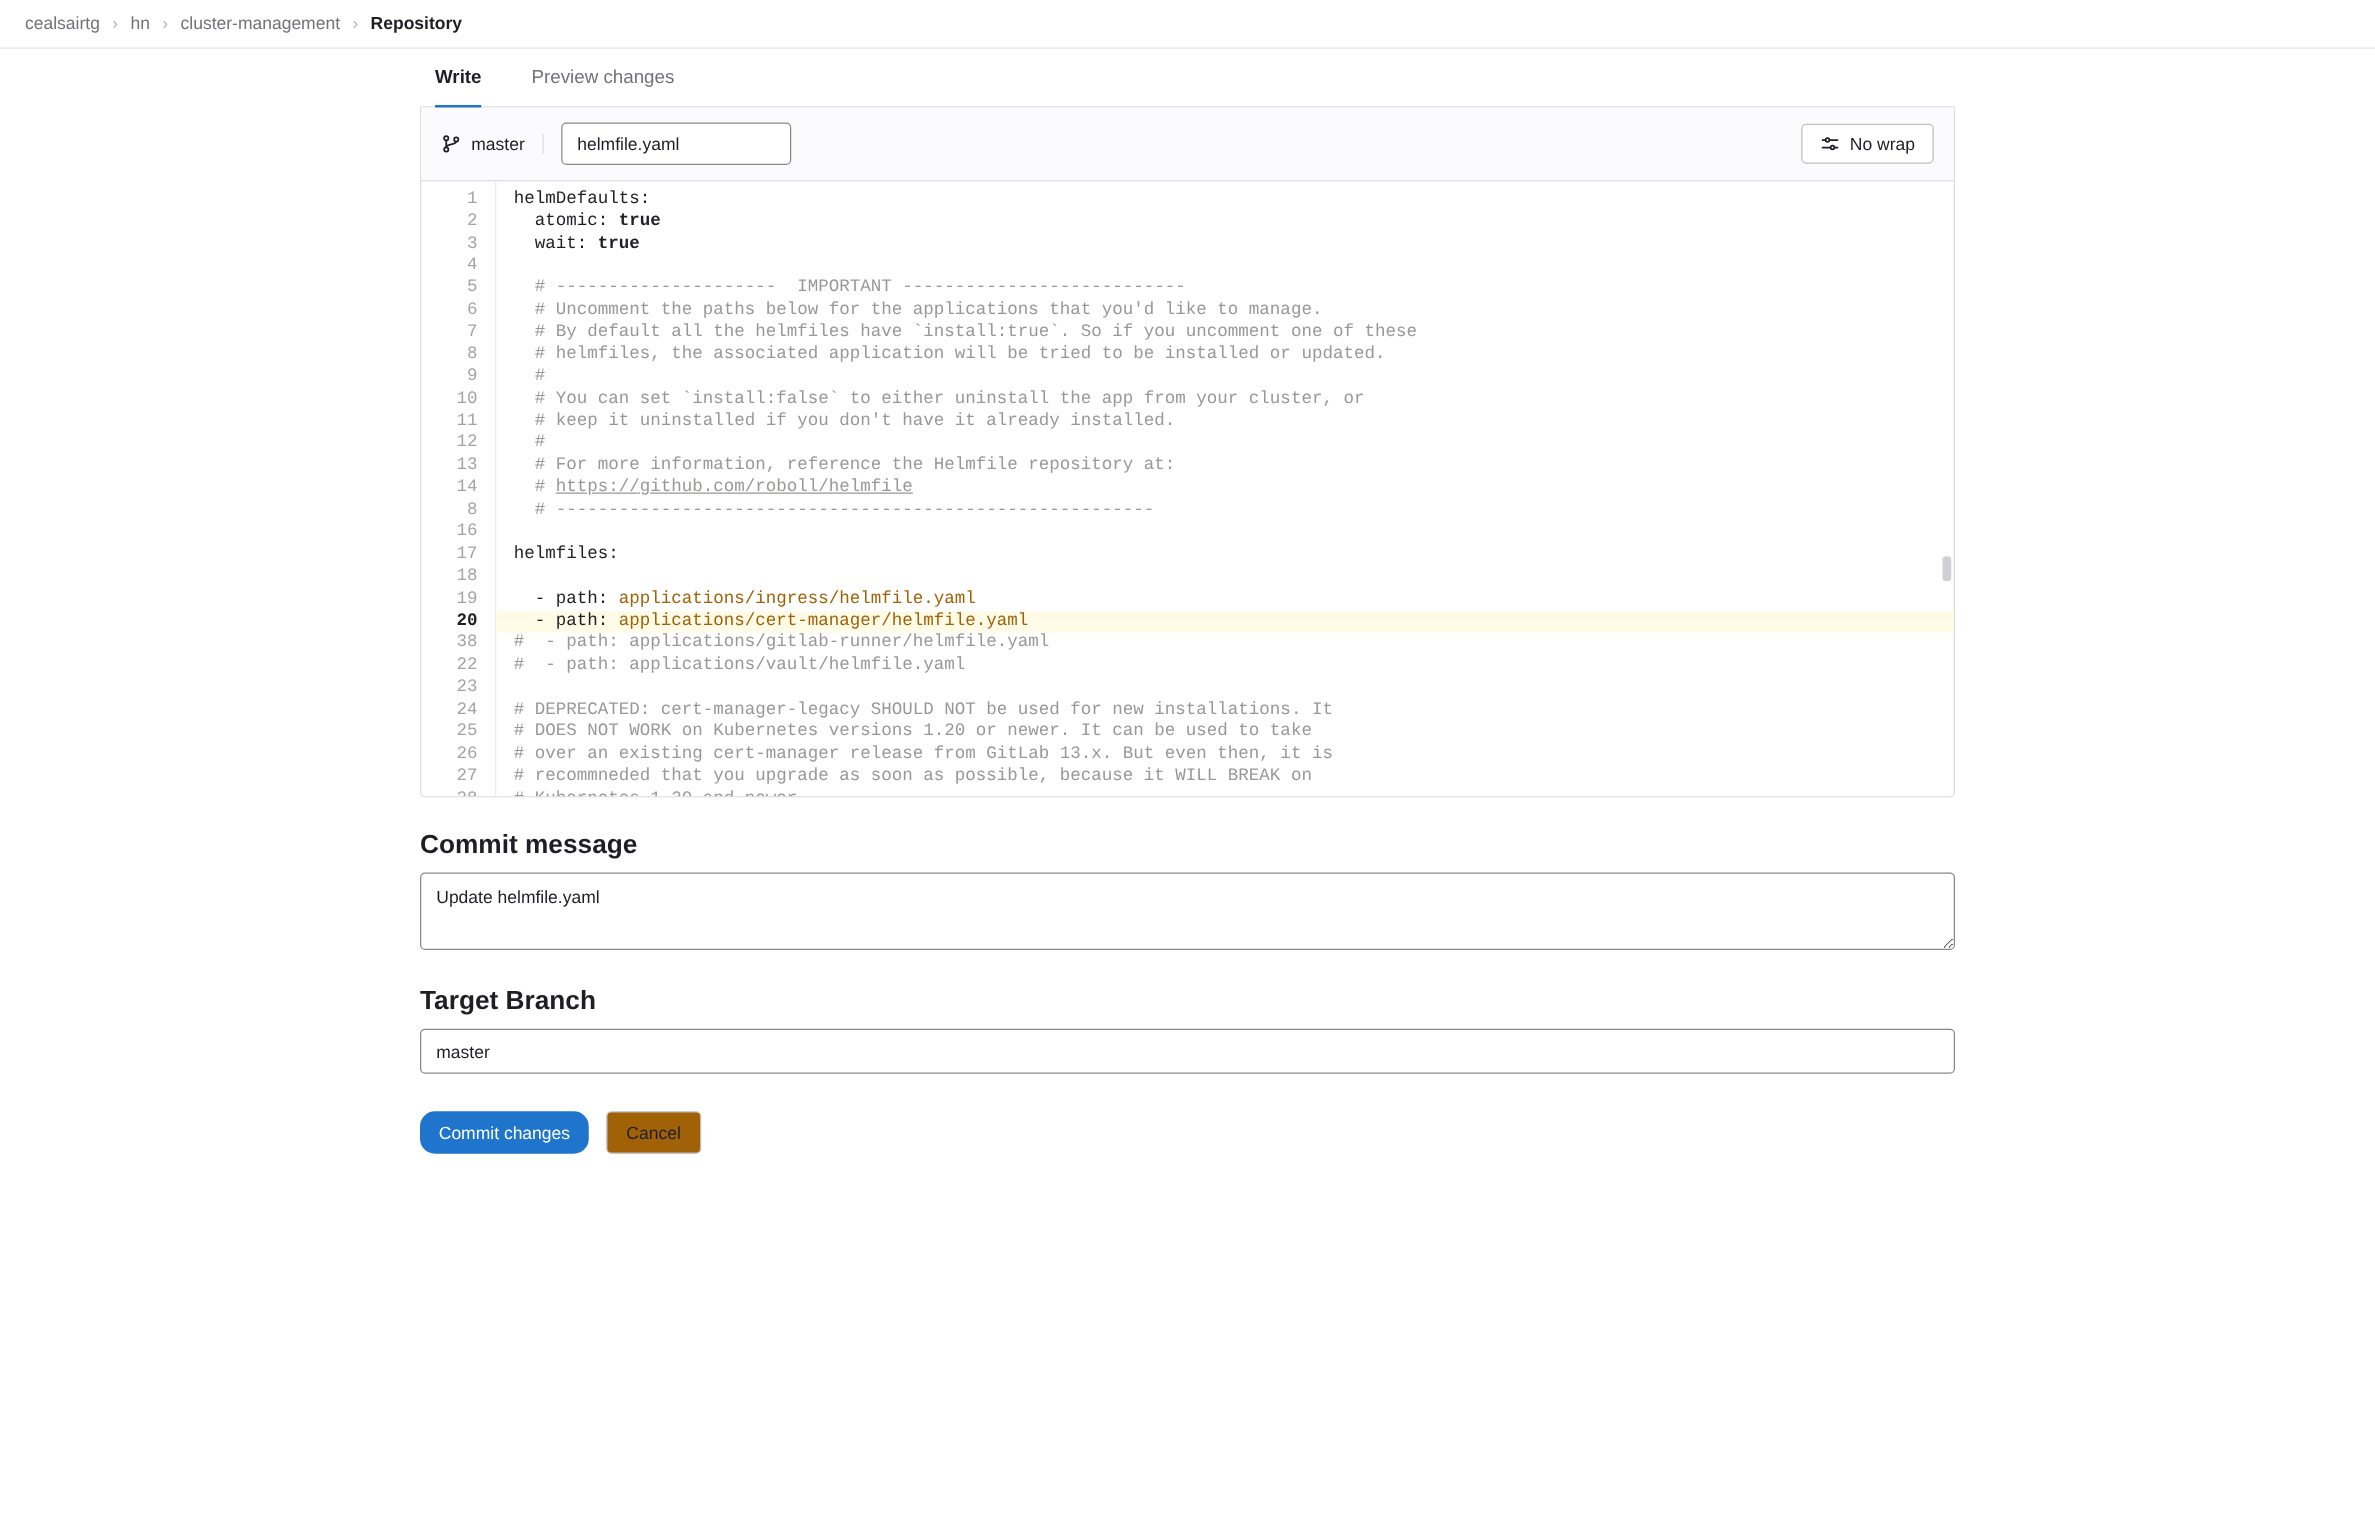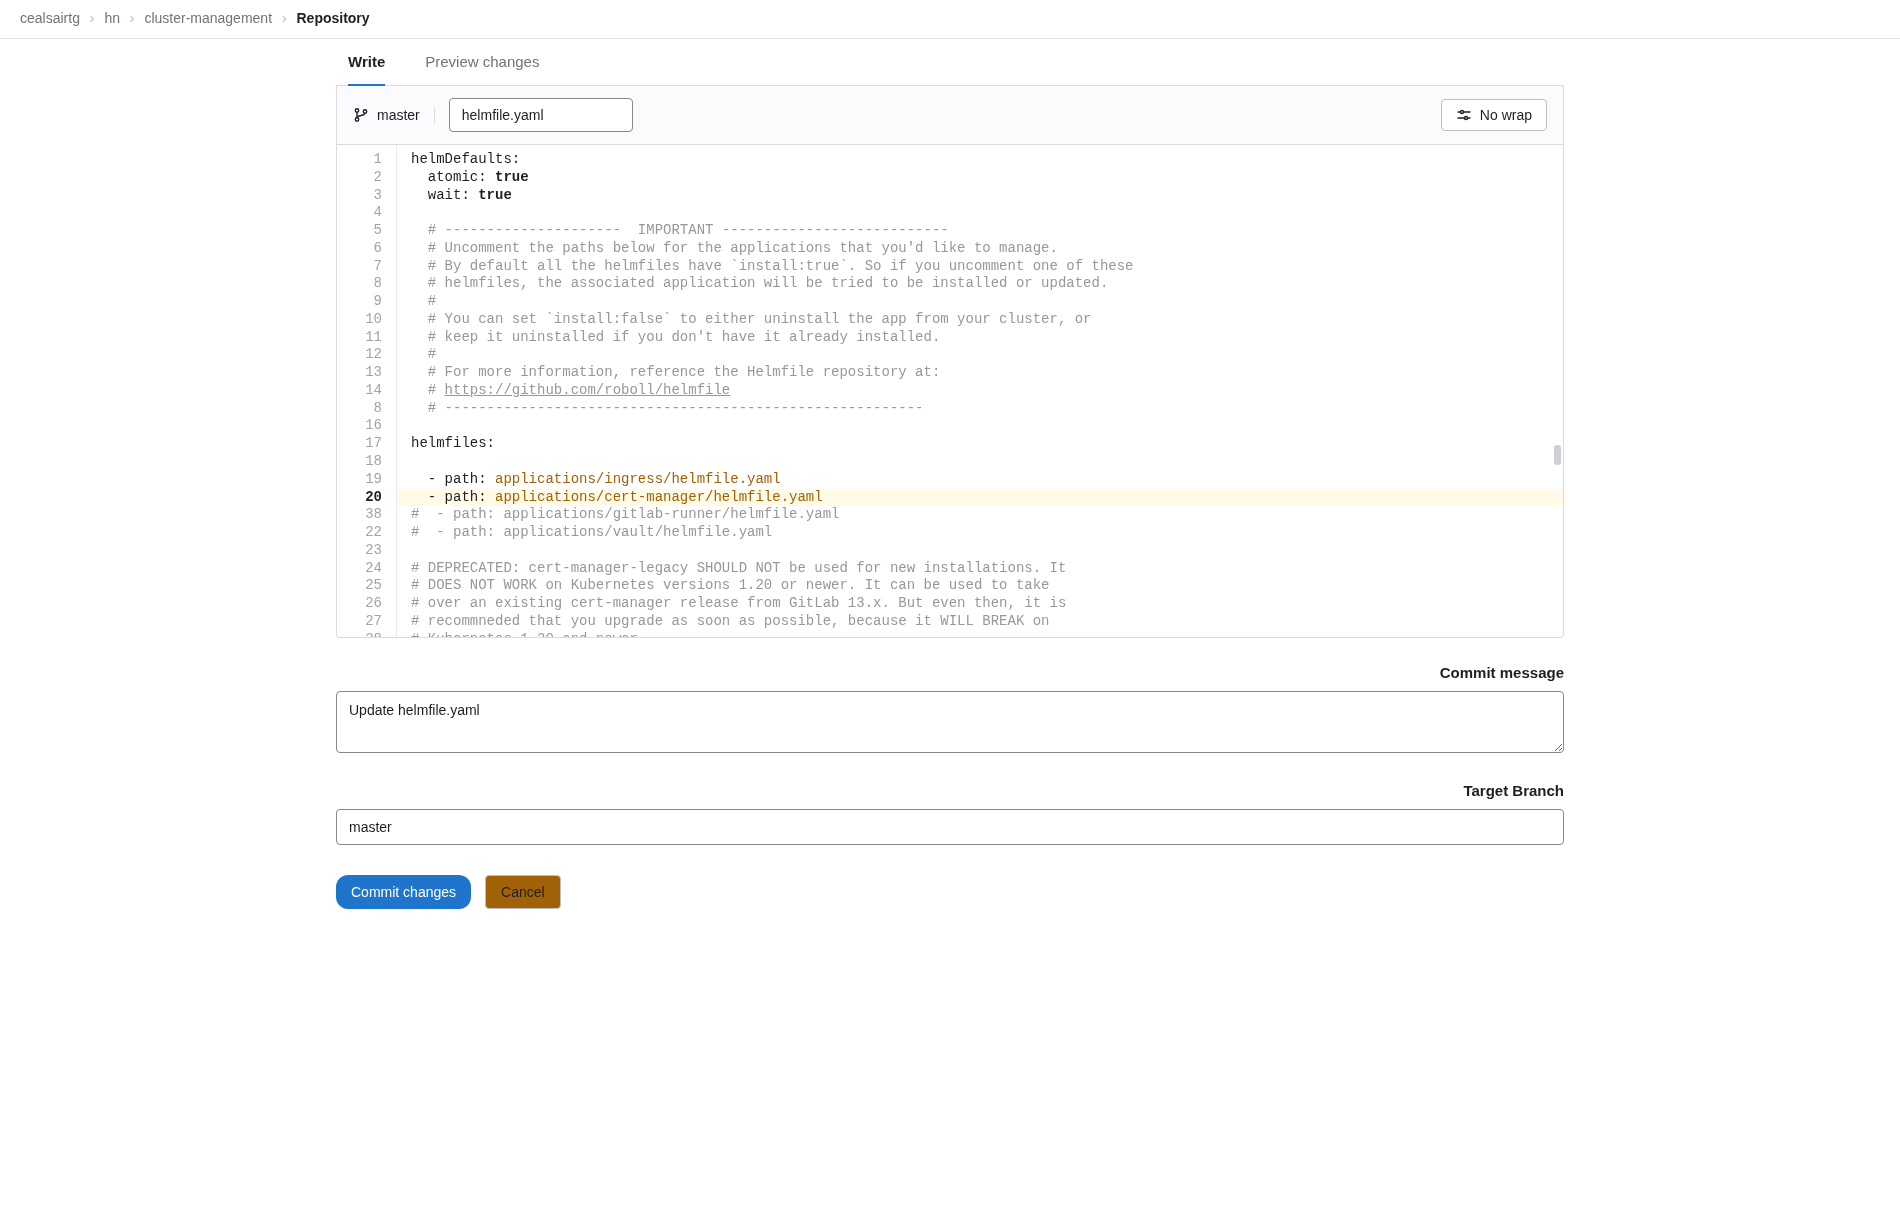--- a/index.html
+++ b/index.html
@@ -123,21 +123,21 @@
       position: absolute;
       right: 2px;
       top: 300px;
       width: 7px;
       height: 20px;
       background: #d0d0d4;
       border-radius: 3px;
     }
 
     .form-section { margin-top: 26px; }
-    .form-label { font-weight: 700; font-size: 15px; margin-bottom: 10px; color: #1f1e24; text-align: right; }
+    .form-label { font-weight: 700; font-size: 21px; margin-bottom: 10px; color: #1f1e24; }
     .commit-textarea {
       width: 100%;
       border: 1px solid #89888d;
       border-radius: 4px;
       padding: 10px 12px;
       font-family: inherit;
       font-size: 14px;
       color: #1f1e24;
       min-height: 62px;
       resize: vertical;

